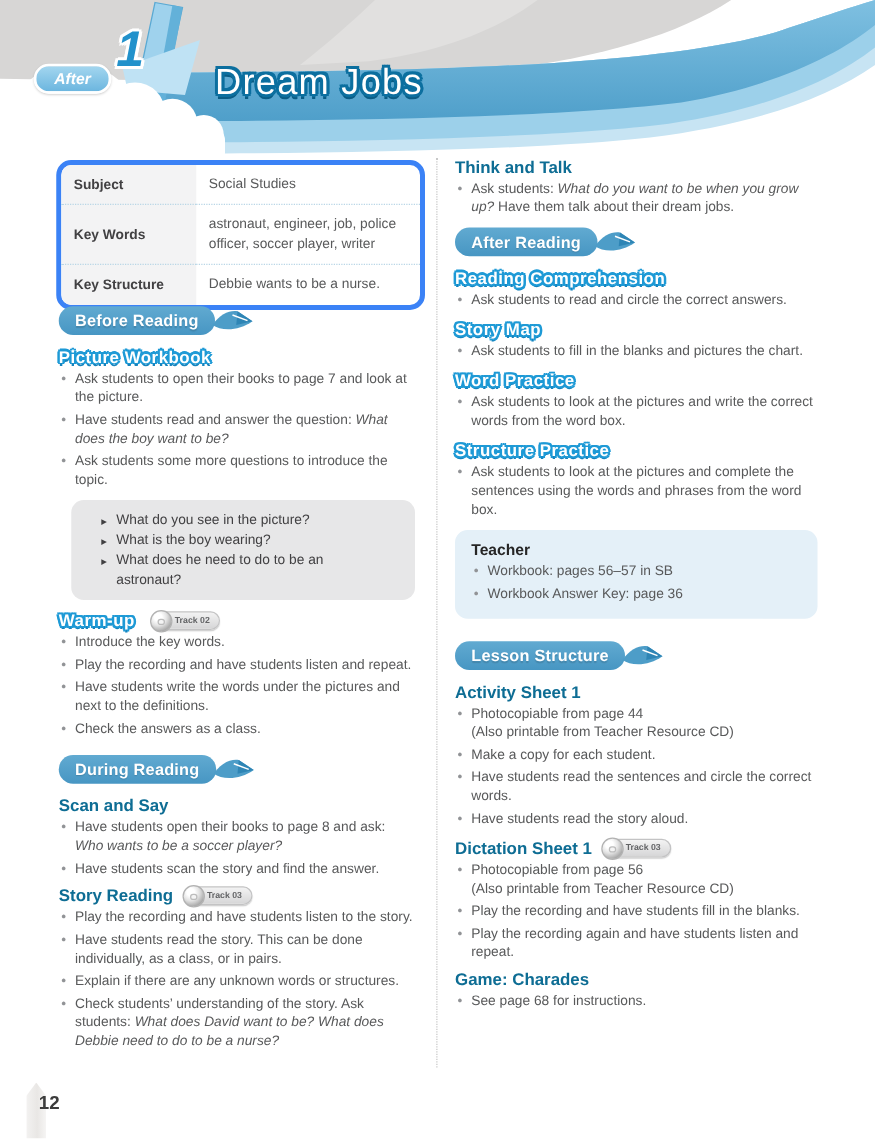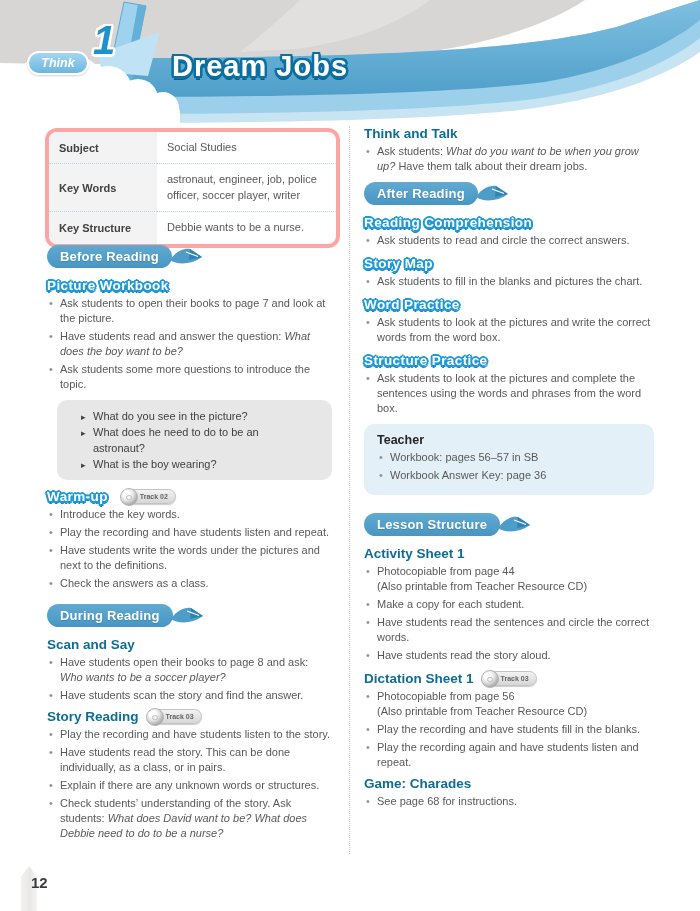--- a/index.html
+++ b/index.html
@@ -11,33 +11,33 @@
   .header svg{position:absolute;top:0;left:0;}
   .unit-pill{position:absolute;left:27px;top:51px;width:58px;height:20px;border-radius:12px;
              background:linear-gradient(#a3d6ef,#6cb6df);border:2px solid #fff;
              display:flex;align-items:center;justify-content:center;
              color:#fff;font-weight:bold;font-style:italic;font-size:12.5px;
              box-shadow:0 1px 2px rgba(0,0,0,.18);}
   .unit-number{position:absolute;left:93px;top:18px;font-size:40px;font-weight:bold;font-style:italic;
                color:#2191cb;
                text-shadow:-2px -2px 0 #fff,2px -2px 0 #fff,-2px 2px 0 #fff,2px 2px 0 #fff,
                            -2.5px 0 0 #fff,2.5px 0 0 #fff,0 -2.5px 0 #fff,0 2.5px 0 #fff;}
-  .main-title{position:absolute;left:172px;top:50px;font-size:29px;font-weight:bold;letter-spacing:1px;
+  .main-title{position:absolute;left:172px;top:50px;font-size:29px;font-weight:normal;letter-spacing:1px;
               color:#fff;
               text-shadow:-2px -2px 0 #0c6f9f,2px -2px 0 #0c6f9f,-2px 2px 0 #0c6f9f,2px 2px 0 #0c6f9f,
                           -2.5px 0 0 #0c6f9f,2.5px 0 0 #0c6f9f,0 -2.5px 0 #0c6f9f,0 2.5px 0 #0c6f9f,
                           0 4px 0 #0a5c84;}
 
   
   .col-left{position:absolute;left:47px;top:245px;width:285px;}
   .col-right{position:absolute;left:364px;top:126px;width:290px;}
   .divider{position:absolute;left:349px;top:126px;height:728px;border-left:1.5px dotted #c8c8c8;}
 
   
-  .info-wrap{position:absolute;left:45px;top:128px;width:287px;border:4px solid #fca5a5;
+  .info-wrap{position:absolute;left:45px;top:128px;width:287px;border:4px solid #3b82f6;
              border-radius:12px;background:#fff;overflow:hidden;}
   .info-table{width:100%;border-collapse:collapse;}
   .info-table tr + tr th,.info-table tr + tr td{border-top:1.5px dotted #b9d6e6;}
   .info-table th{width:88px;background:#f3f3f4;text-align:left;font-size:11px;color:#414042;
                  padding:8px 10px;font-weight:bold;vertical-align:middle;}
   .info-table td{font-size:11px;color:#58595a;padding:8px 10px;line-height:1.4;vertical-align:middle;}
 
   
   .badge-row{display:flex;align-items:center;margin-bottom:10px;text-align:right;}
   .badge{display:inline-flex;align-items:center;height:23px;padding:0 13px;border-radius:12px;
@@ -124,21 +124,21 @@
         <circle cx="12" cy="98" r="26"></circle>
           <circle cx="42" cy="84" r="27"></circle>
           <circle cx="76" cy="82" r="26"></circle>
         <circle cx="108" cy="90" r="24"></circle>
           <circle cx="138" cy="99" r="20"></circle>
           <circle cx="163" cy="108" r="16"></circle>
         <rect x="-12" y="102" width="192" height="30" rx="10"></rect>
       </g>
     </svg>
     <div class="unit-pill">
-      <span>Think</span>
+      <span>After</span>
     </div>
     <div class="unit-number">1</div>
     <div class="main-title">Dream Jobs</div>
   </div>
 
   <div class="info-wrap">
     <table class="info-table">
       <tbody>
           <tr>
         <th>Subject</th>
@@ -171,22 +171,22 @@
 
     <div class="h-bubble">Picture Workbook</div>
     <ul class="bullets">
       <li><span>Ask students to open their books to page 7 and look at the picture.</span></li>
       <li><span>Have students read and answer the question: </span><i>What does the boy want to be?</i></li>
       <li><span>Ask students some more questions to introduce the topic.</span></li>
     </ul>
 
     <div class="qbox">
       <div class="qi">What do you see in the picture?</div>
+      <div class="qi">What is the boy wearing?</div>
       <div class="qi">What does he need to do to be an astronaut?</div>
-      <div class="qi">What is the boy wearing?</div>
     </div>
 
     <div class="h-bubble" style="display:flex;align-items:center;gap:14px;">
       <span>Warm-up</span>
       <span class="track" style="text-shadow:none;letter-spacing:0;">
         <span class="cd"></span>
         <span>Track 02</span>
       </span>
     </div>
     <ul class="bullets" style="margin-bottom:13px;">

